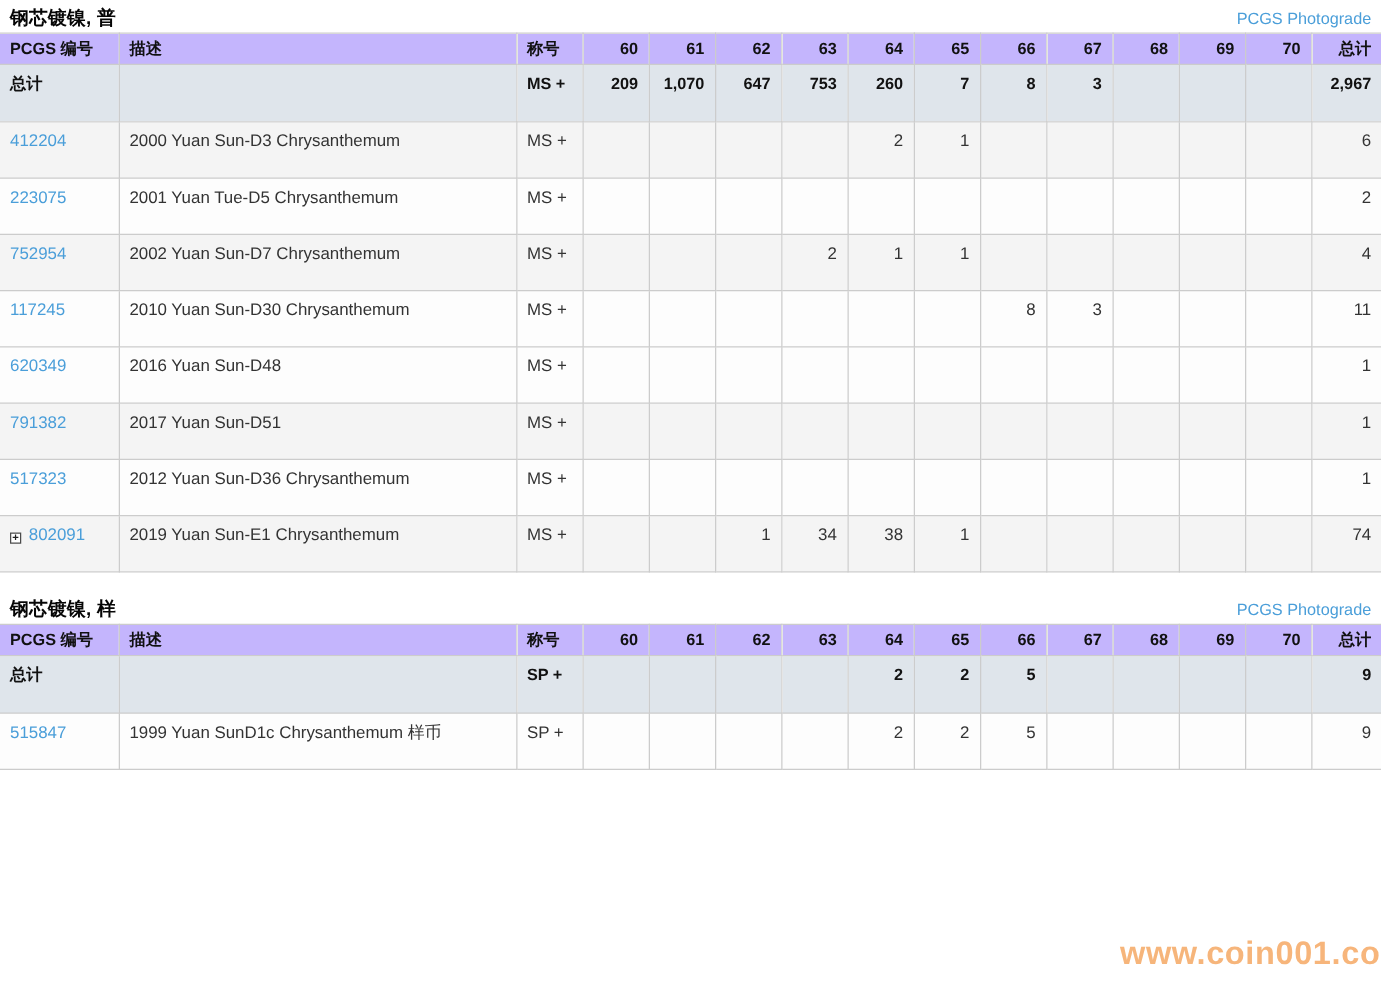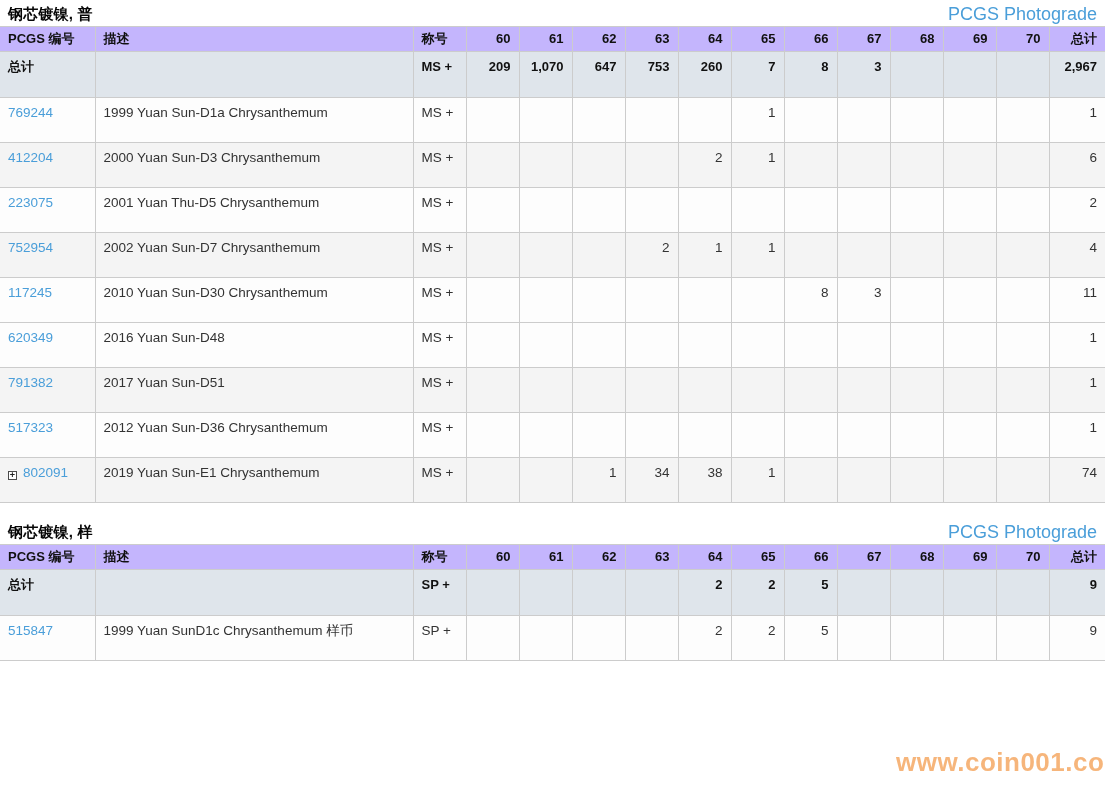--- a/index.html
+++ b/index.html
@@ -17,21 +17,21 @@
   }
   .page{width:1105px;height:793px;position:relative;overflow:hidden;}
   .sec-head{
     display:flex;justify-content:space-between;align-items:center;
     height:26px;padding:2px 8px 0 8px;gap:28px;
   }
   .sec-title{
     margin:0;font-size:15px;font-weight:bold;color:#060606;letter-spacing:0.2px;
   }
   .lnk{color:var(--link);text-decoration:none;}
-  .sec-link{font-size:18px;}
+  .sec-link{font-size:13px;}
   section + section{margin-top:15px;}
   table.pop-table{
     width:1105px;border-collapse:collapse;table-layout:fixed;
   }
   .pop-table th,.pop-table td{
     border:1px solid #cccccc;
     vertical-align:top;
     font-size:13px;
     line-height:1.4;
     padding:4px 8px;
@@ -124,57 +124,40 @@
             <td class="c-num">753</td>
             <td class="c-num">260</td>
             <td class="c-num">7</td>
             <td class="c-num">8</td>
             <td class="c-num">3</td>
             <td class="c-num"></td>
             <td class="c-num"></td>
             <td class="c-num"></td>
             <td class="c-num">2,967</td>
           </tr>
-          <tr class="data-row">
-            <td class="c-left"><a href="#" class="pcgs-link">769244</a></td>
-            <td class="c-left desc-cell">1999 Yuan Sun-D1a Chrysanthemum</td>
-            <td class="c-left">MS +</td>
-            <td class="c-num"></td>
-            <td class="c-num"></td>
-            <td class="c-num"></td>
-            <td class="c-num"></td>
-            <td class="c-num"></td>
-            <td class="c-num">1</td>
-            <td class="c-num"></td>
-            <td class="c-num"></td>
-            <td class="c-num"></td>
-            <td class="c-num"></td>
-            <td class="c-num"></td>
-            <td class="c-num">1</td>
-          </tr>
           <tr class="data-row alt">
             <td class="c-left"><a href="#" class="pcgs-link">412204</a></td>
             <td class="c-left desc-cell">2000 Yuan Sun-D3 Chrysanthemum</td>
             <td class="c-left">MS +</td>
             <td class="c-num"></td>
             <td class="c-num"></td>
             <td class="c-num"></td>
             <td class="c-num"></td>
             <td class="c-num">2</td>
             <td class="c-num">1</td>
             <td class="c-num"></td>
             <td class="c-num"></td>
             <td class="c-num"></td>
             <td class="c-num"></td>
             <td class="c-num"></td>
             <td class="c-num">6</td>
           </tr>
           <tr class="data-row">
             <td class="c-left"><a href="#" class="pcgs-link">223075</a></td>
-            <td class="c-left desc-cell">2001 Yuan Thu-D5 Chrysanthemum</td>
+            <td class="c-left desc-cell">2001 Yuan Tue-D5 Chrysanthemum</td>
             <td class="c-left">MS +</td>
             <td class="c-num"></td>
             <td class="c-num"></td>
             <td class="c-num"></td>
             <td class="c-num"></td>
             <td class="c-num"></td>
             <td class="c-num"></td>
             <td class="c-num"></td>
             <td class="c-num"></td>
             <td class="c-num"></td>

